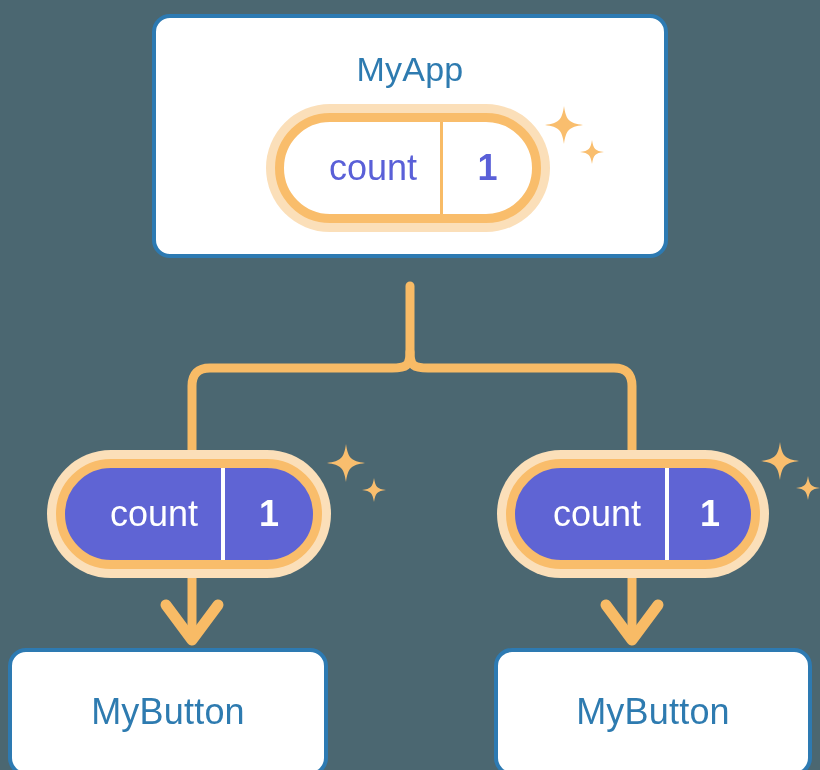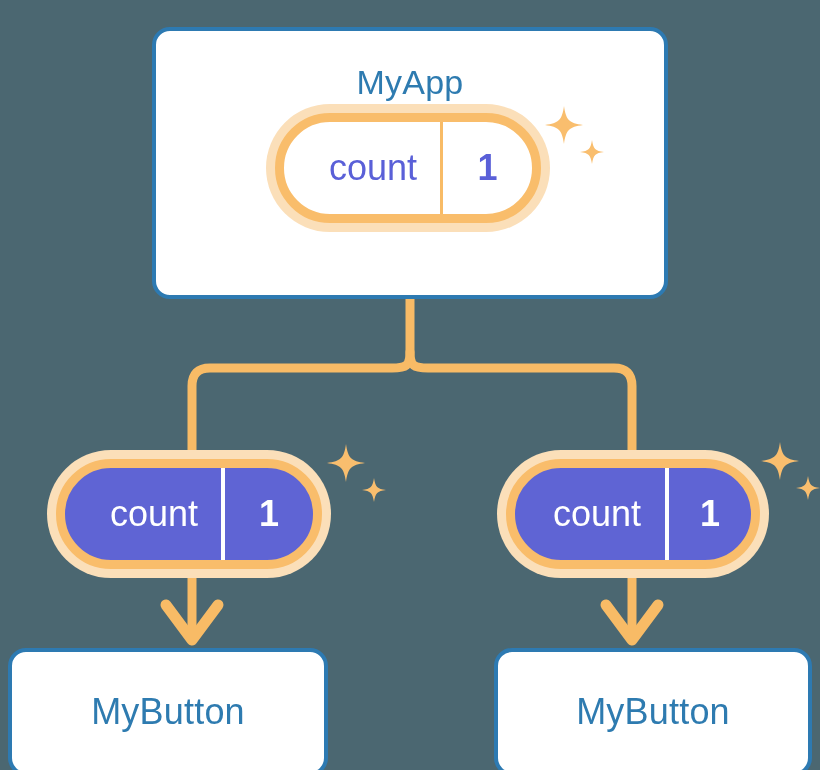--- a/index.html
+++ b/index.html
@@ -49,22 +49,21 @@
     font-weight: 400;
     letter-spacing: 0.2px;
     text-align: center;
     white-space: nowrap;
   }
 
   #card-myapp {
     left: 152px;
     top: 14px;
     width: 516px;
-    height: 272px;
-    margin-top: 13px;
+    height: 244px;
   }
   #card-myapp .card-title {
     margin-top: 32px;
   }
 
   #card-button-left {
     left: 8px;
     top: 648px;
     width: 320px;
     height: 128px;

